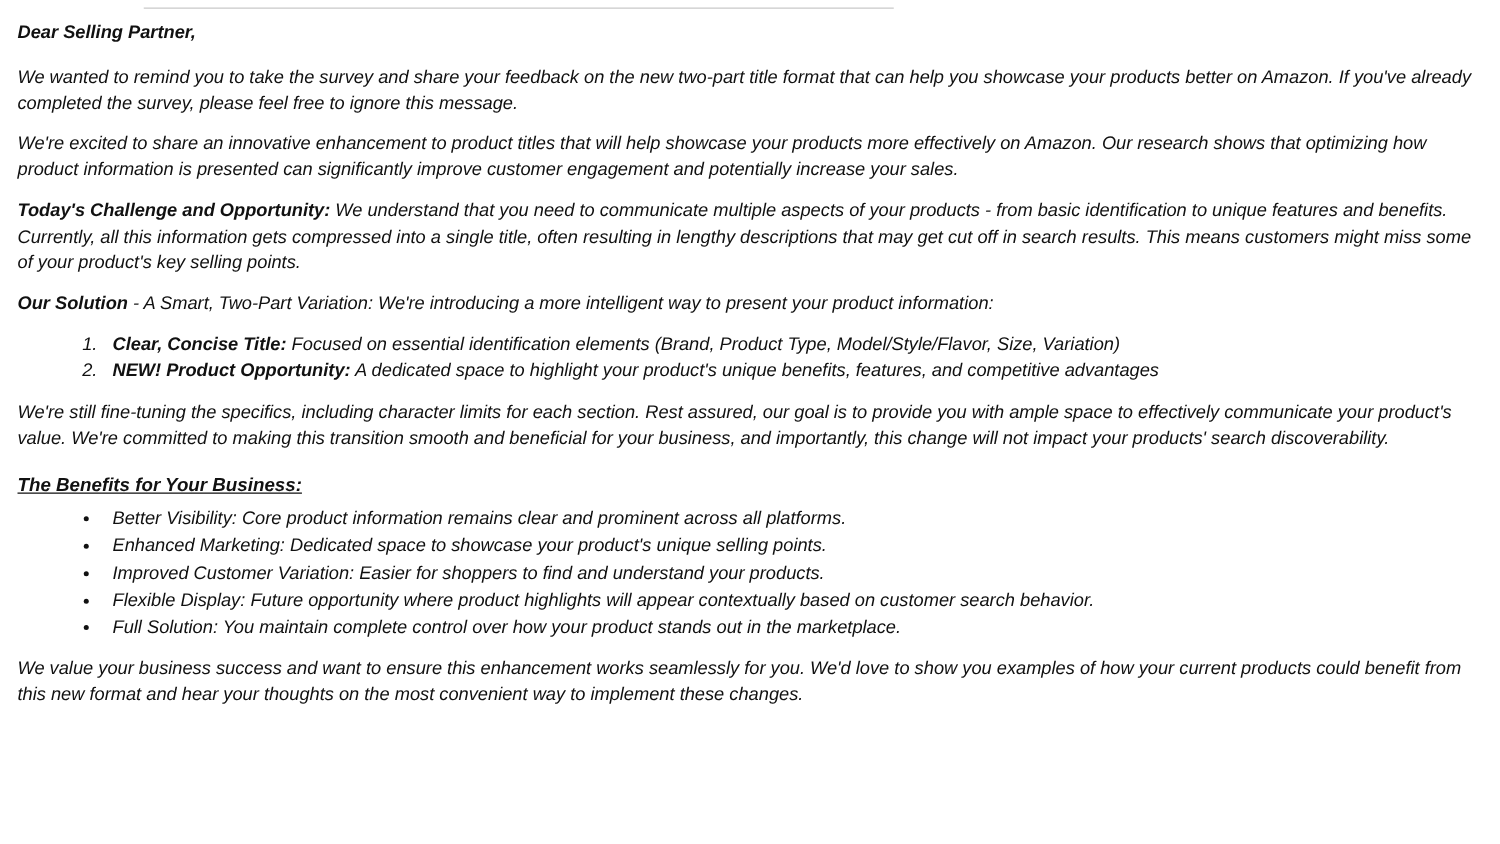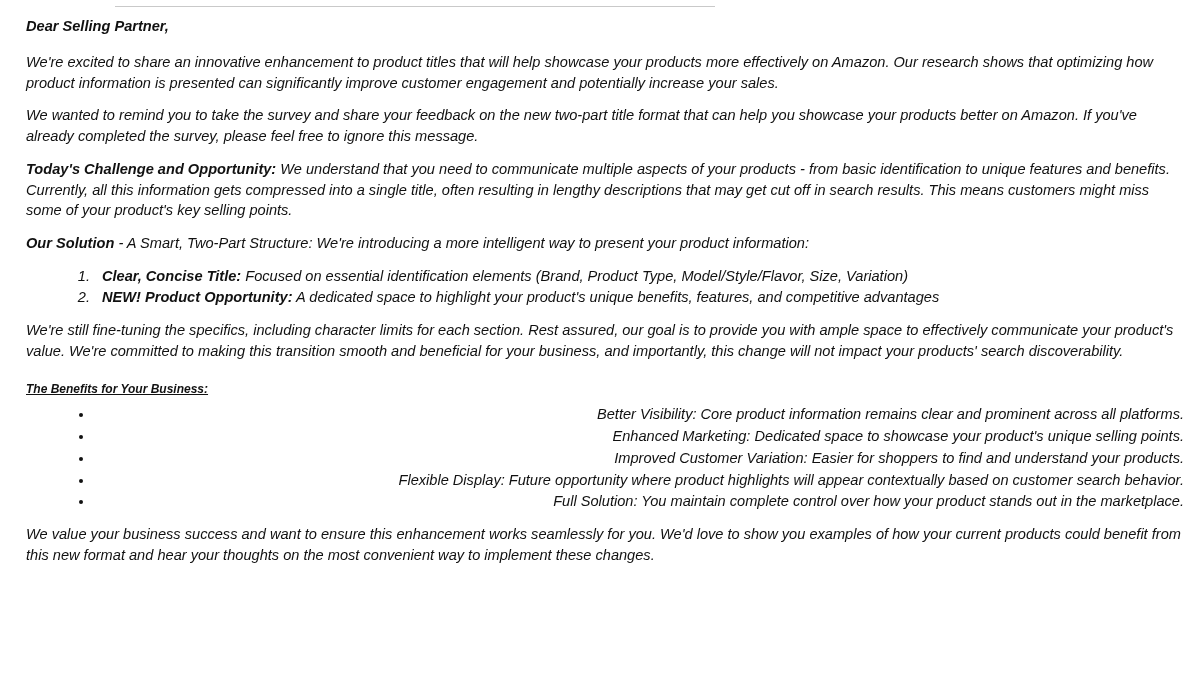--- a/index.html
+++ b/index.html
@@ -12,21 +12,21 @@
     height: 675px;
     font-family: "Liberation Sans", sans-serif;
     color: #111111;
     overflow: hidden;
   }
   .page {
     position: relative;
     width: 1200px;
     height: 675px;
     box-sizing: border-box;
-    padding: 0 16px 0 26px;
+    padding: 0 16px 0 14px;
   }
   
   .top-strip {
     position: absolute;
     top: 0;
     left: 115px;
     width: 600px;
     height: 6px;
     border-bottom: 1px solid #c9c9c9;
     background: #ffffff;
@@ -54,40 +54,39 @@
     font-style: italic;
   }
   .lead-strong-plain {
     font-weight: bold;
     font-style: italic;
   }
   .heading-underline {
     font-weight: bold;
     font-style: italic;
     text-decoration: underline;
-    font-size: 12px;
+    font-size: 15px;
   }
   ol.numbered {
     margin: 2px 0 12px 0;
     padding-left: 68px;
     list-style-position: outside;
   }
   ol.numbered li {
     margin-bottom: 1px;
     padding-left: 8px;
   }
   ul.bullets {
     margin: 6px 0 12px 0;
     padding-left: 68px;
     list-style-type: disc;
   }
   ul.bullets li {
     margin-bottom: 1px;
     padding-left: 8px;
-    text-align: right;
   }
   ul.bullets li::marker {
     font-size: 13px;
   }
   .sec-gap {
     margin-top: 16px;
   }
   .benefits-head {
     margin-bottom: 4px;
   }
@@ -96,27 +95,27 @@
 <body>
 
 <div class="page">
 
   <div class="top-strip"></div>
 
   <div class="body-wrap">
 
     <div class="greeting">Dear Selling Partner,</div>
 
+    <p class="para">We wanted to remind you to take the survey and share your feedback on the new two-part title format that can help you showcase your products better on Amazon. If you've already completed the survey, please feel free to ignore this message.</p>
+
     <p class="para">We're excited to share an innovative enhancement to product titles that will help showcase your products more effectively on Amazon. Our research shows that optimizing how product information is presented can significantly improve customer engagement and potentially increase your sales.</p>
-
-    <p class="para">We wanted to remind you to take the survey and share your feedback on the new two-part title format that can help you showcase your products better on Amazon. If you've already completed the survey, please feel free to ignore this message.</p>
 
     <p class="para"><span class="lead-strong">Today's Challenge and Opportunity:</span><span> We understand that you need to communicate multiple aspects of your products - from basic identification to unique features and benefits. Currently, all this information gets compressed into a single title, often resulting in lengthy descriptions that may get cut off in search results. This means customers might miss some of your product's key selling points.</span></p>
 
-    <p class="para"><span class="lead-strong">Our Solution</span><span> - A Smart, Two-Part Structure: We're introducing a more intelligent way to present your product information:</span></p>
+    <p class="para"><span class="lead-strong">Our Solution</span><span> - A Smart, Two-Part Variation: We're introducing a more intelligent way to present your product information:</span></p>
 
     <ol class="numbered">
       <li><span class="lead-strong-plain">Clear, Concise Title:</span><span> Focused on essential identification elements (Brand, Product Type, Model/Style/Flavor, Size, Variation)</span></li>
       <li><span class="lead-strong-plain">NEW! Product Opportunity:</span><span> A dedicated space to highlight your product's unique benefits, features, and competitive advantages</span></li>
     </ol>
 
     <p class="para">We're still fine-tuning the specifics, including character limits for each section. Rest assured, our goal is to provide you with ample space to effectively communicate your product's value. We're committed to making this transition smooth and beneficial for your business, and importantly, this change will not impact your products' search discoverability.</p>
 
     <p class="para benefits-head sec-gap"><span class="heading-underline">The Benefits for Your Business:</span></p>
 

